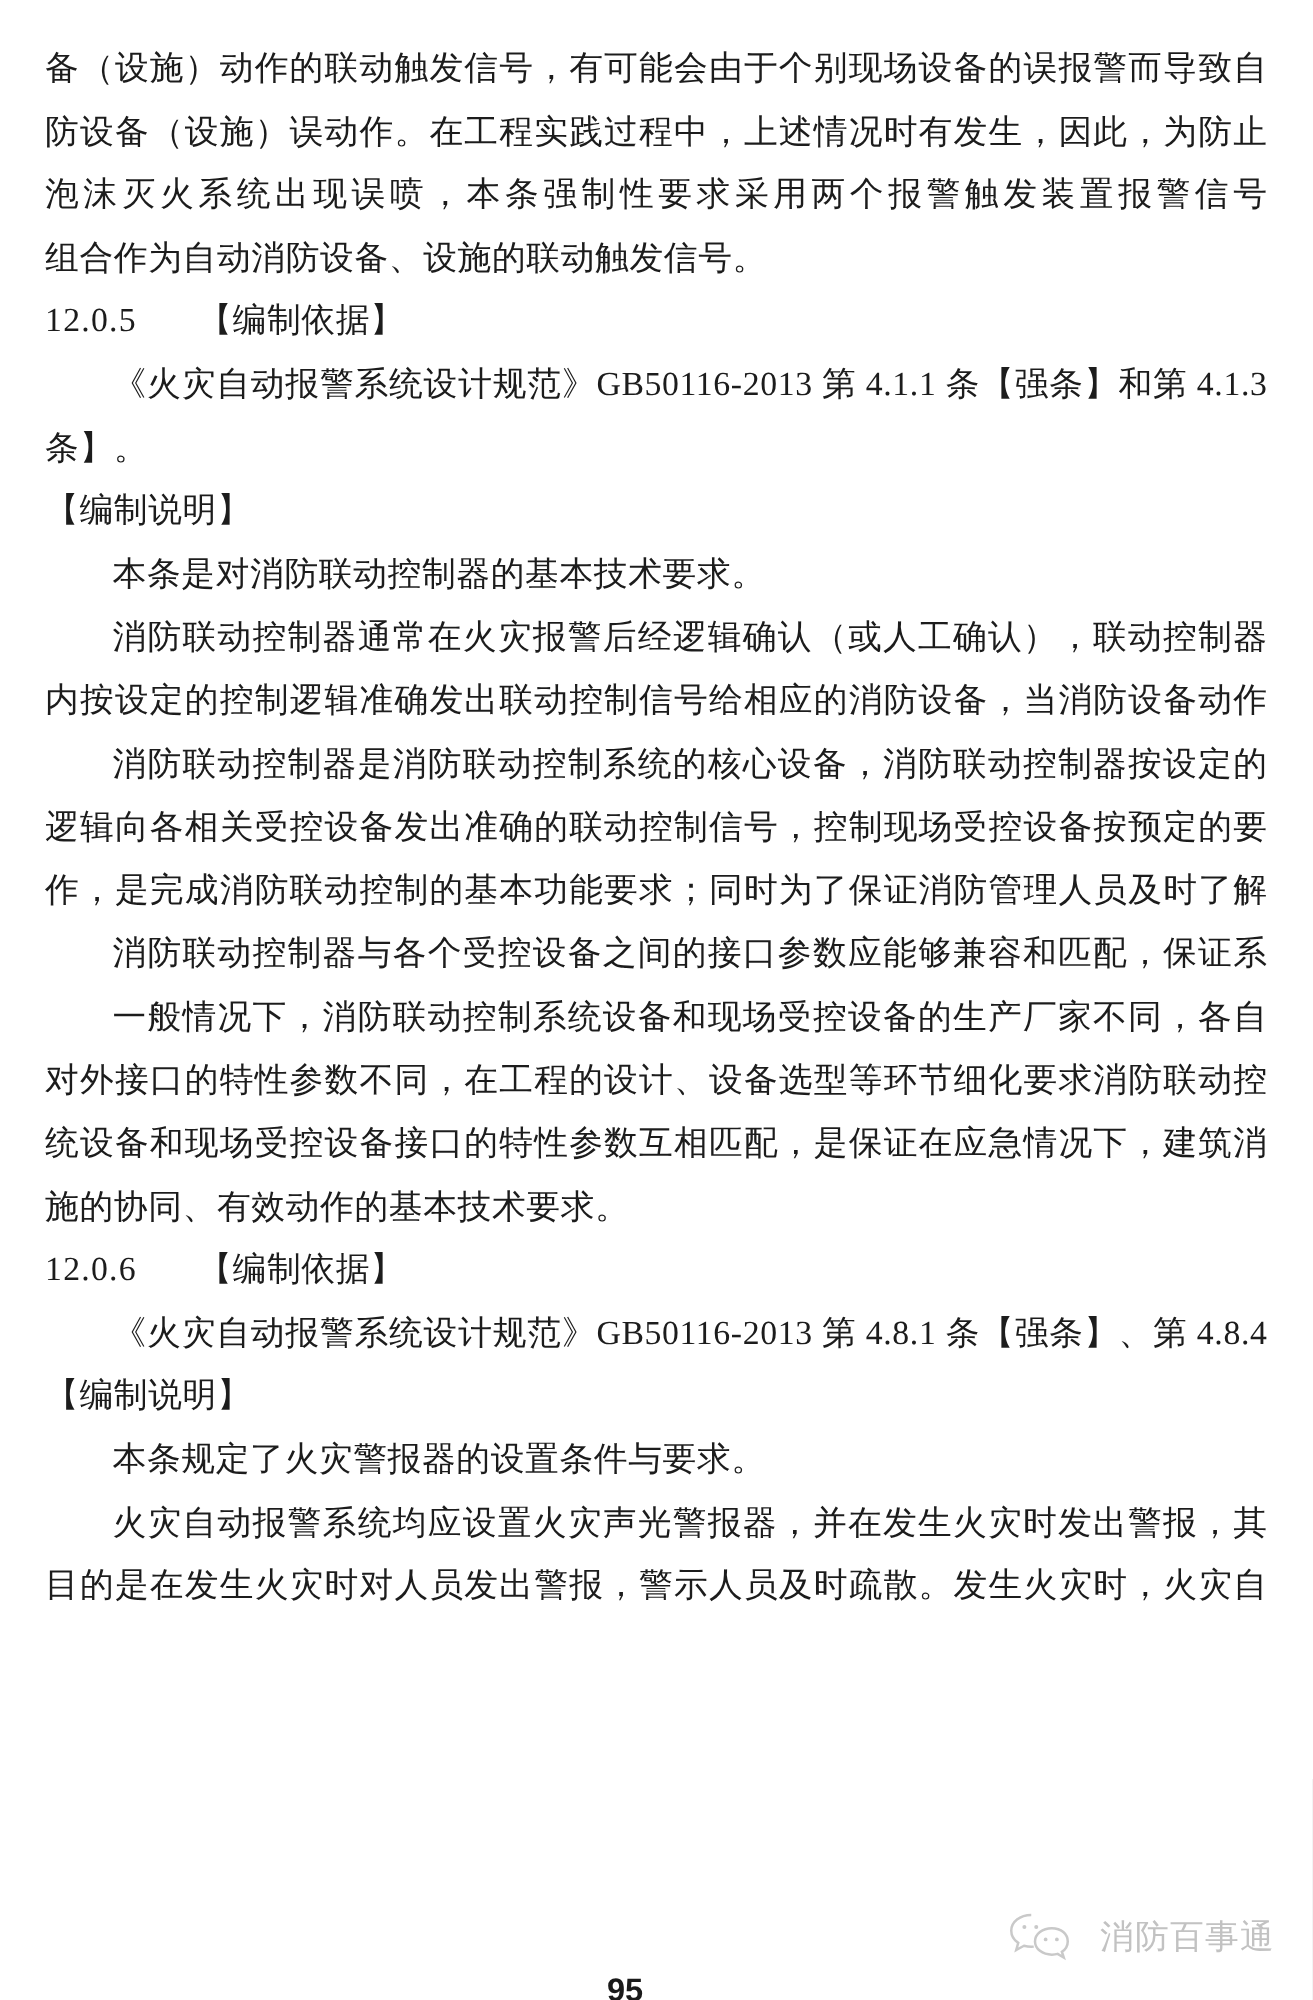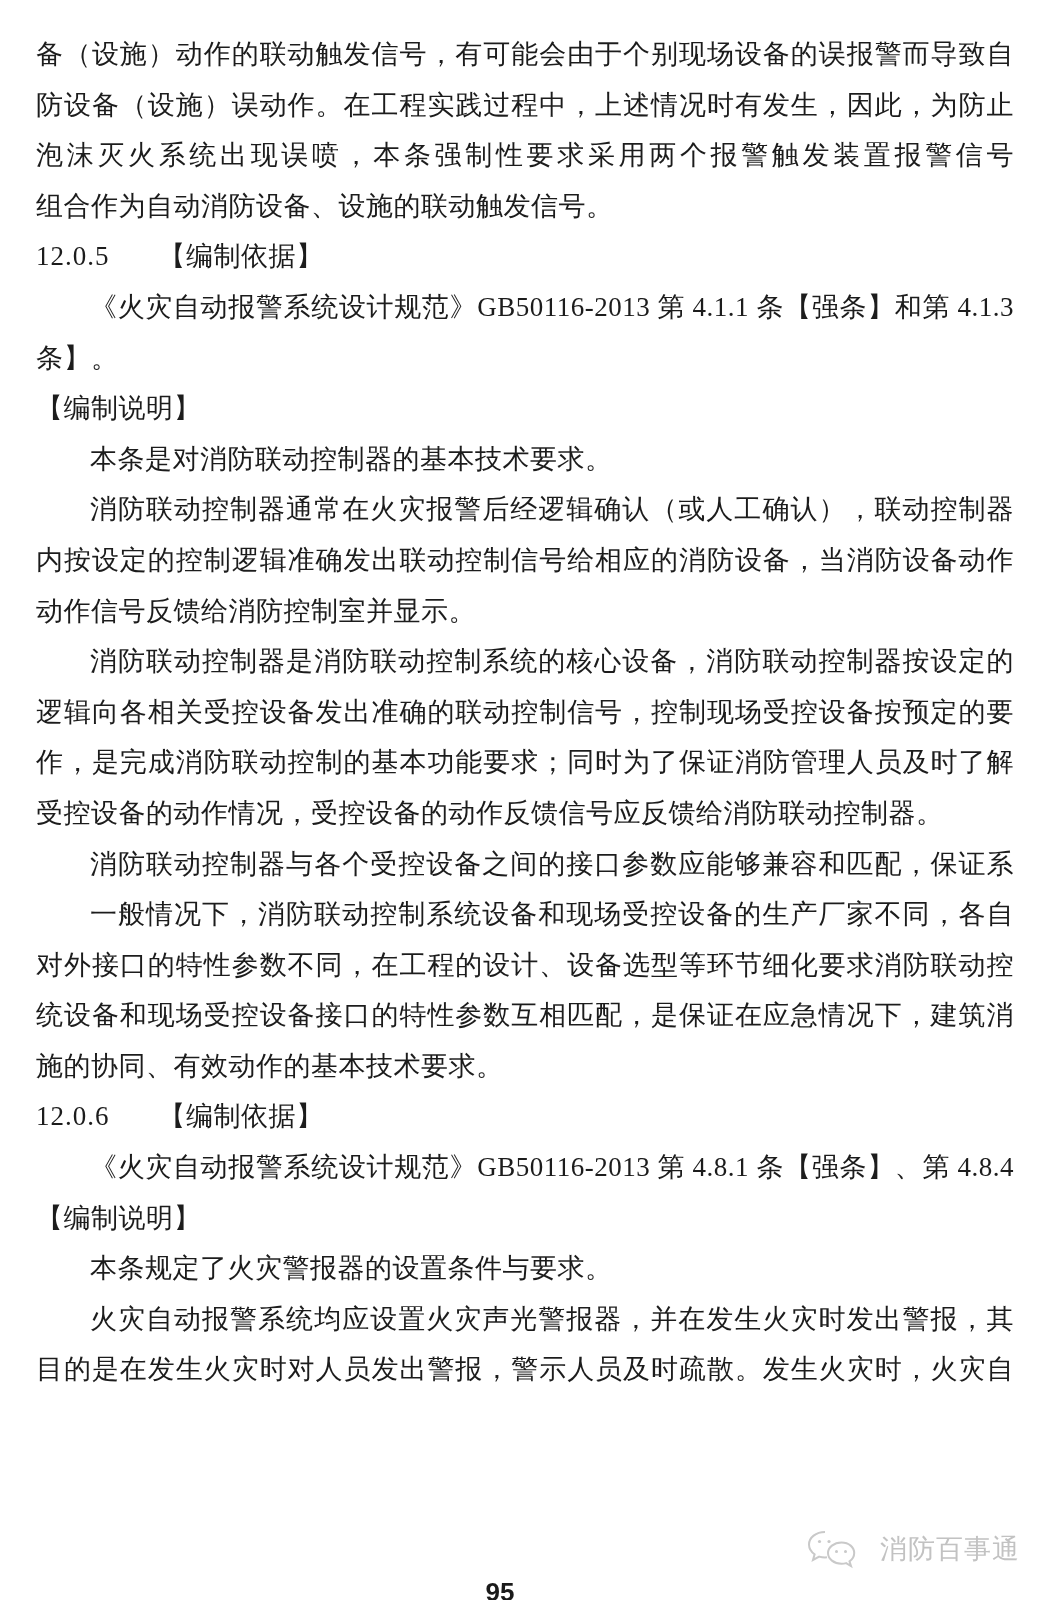--- a/index.html
+++ b/index.html
@@ -73,25 +73,23 @@
       <div class="line justify">防设备（设施）误动作。在工程实践过程中，上述情况时有发生，因此，为防止气体、</div>
       <div class="line justify">泡沫灭火系统出现误喷，本条强制性要求采用两个报警触发装置报警信号的“与”逻辑</div>
       <div class="line">组合作为自动消防设备、设施的联动触发信号。</div>
       <div class="line section"><span class="num">12.0.5</span><span>【编制依据】</span></div>
       <div class="line justify indent">《火灾自动报警系统设计规范》GB50116-2013 第 4.1.1 条【强条】和第 4.1.3 条【强</div>
       <div class="line">条】。</div>
       <div class="line">【编制说明】</div>
       <div class="line indent">本条是对消防联动控制器的基本技术要求。</div>
       <div class="line justify indent">消防联动控制器通常在火灾报警后经逻辑确认（或人工确认），联动控制器应在 3s</div>
       <div class="line justify">内按设定的控制逻辑准确发出联动控制信号给相应的消防设备，当消防设备动作后将</div>
-      <div class="line">动作信号反馈给消防控制室并显示。</div>
       <div class="line justify indent">消防联动控制器是消防联动控制系统的核心设备，消防联动控制器按设定的控制</div>
       <div class="line justify">逻辑向各相关受控设备发出准确的联动控制信号，控制现场受控设备按预定的要求动</div>
       <div class="line justify">作，是完成消防联动控制的基本功能要求；同时为了保证消防管理人员及时了解现场</div>
-      <div class="line">受控设备的动作情况，受控设备的动作反馈信号应反馈给消防联动控制器。</div>
       <div class="line justify indent">消防联动控制器与各个受控设备之间的接口参数应能够兼容和匹配，保证系统兼</div>
       <div class="line justify indent">一般情况下，消防联动控制系统设备和现场受控设备的生产厂家不同，各自设备</div>
       <div class="line justify">对外接口的特性参数不同，在工程的设计、设备选型等环节细化要求消防联动控制系</div>
       <div class="line justify">统设备和现场受控设备接口的特性参数互相匹配，是保证在应急情况下，建筑消防设</div>
       <div class="line">施的协同、有效动作的基本技术要求。</div>
       <div class="line section"><span class="num">12.0.6</span><span>【编制依据】</span></div>
       <div class="line justify indent">《火灾自动报警系统设计规范》GB50116-2013 第 4.8.1 条【强条】、第 4.8.4 条【强</div>
       <div class="line">【编制说明】</div>
       <div class="line indent">本条规定了火灾警报器的设置条件与要求。</div>
       <div class="line justify indent">火灾自动报警系统均应设置火灾声光警报器，并在发生火灾时发出警报，其主要</div>

